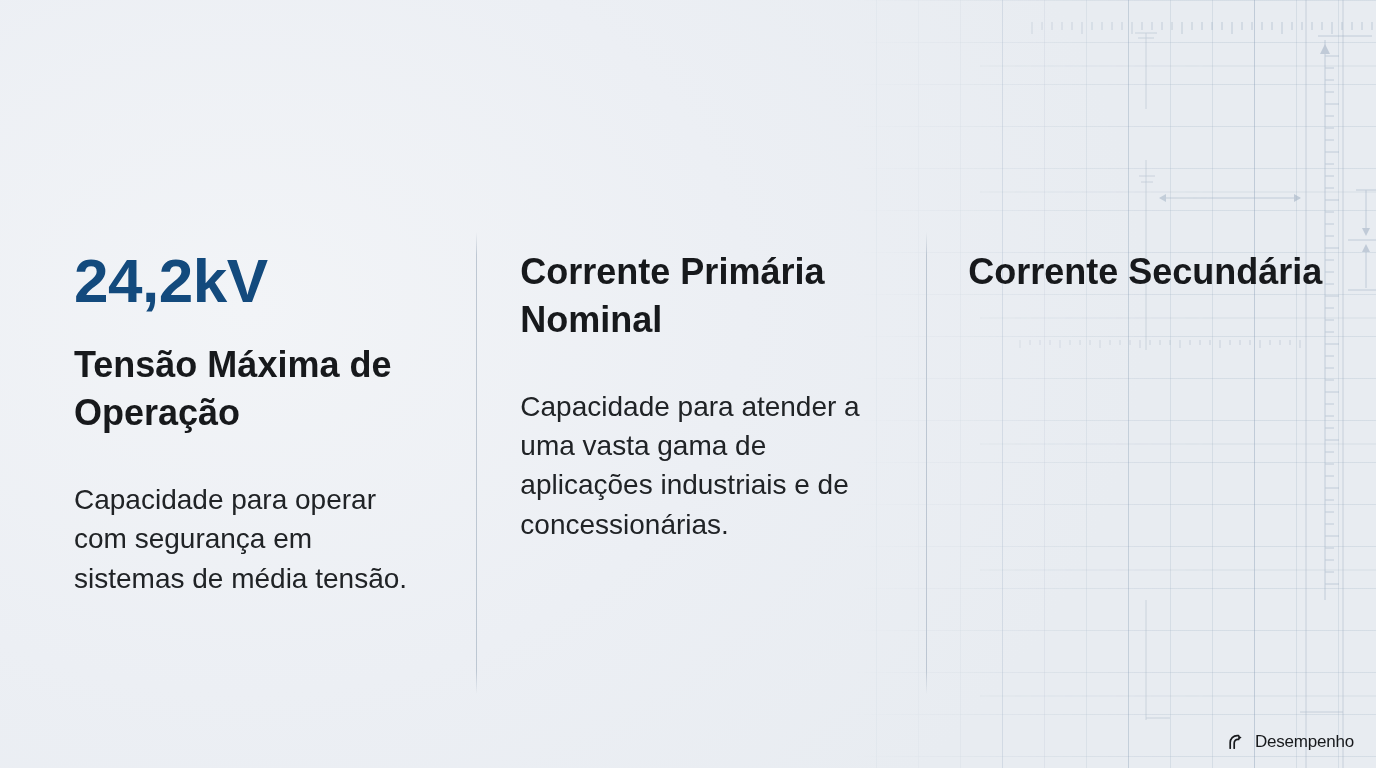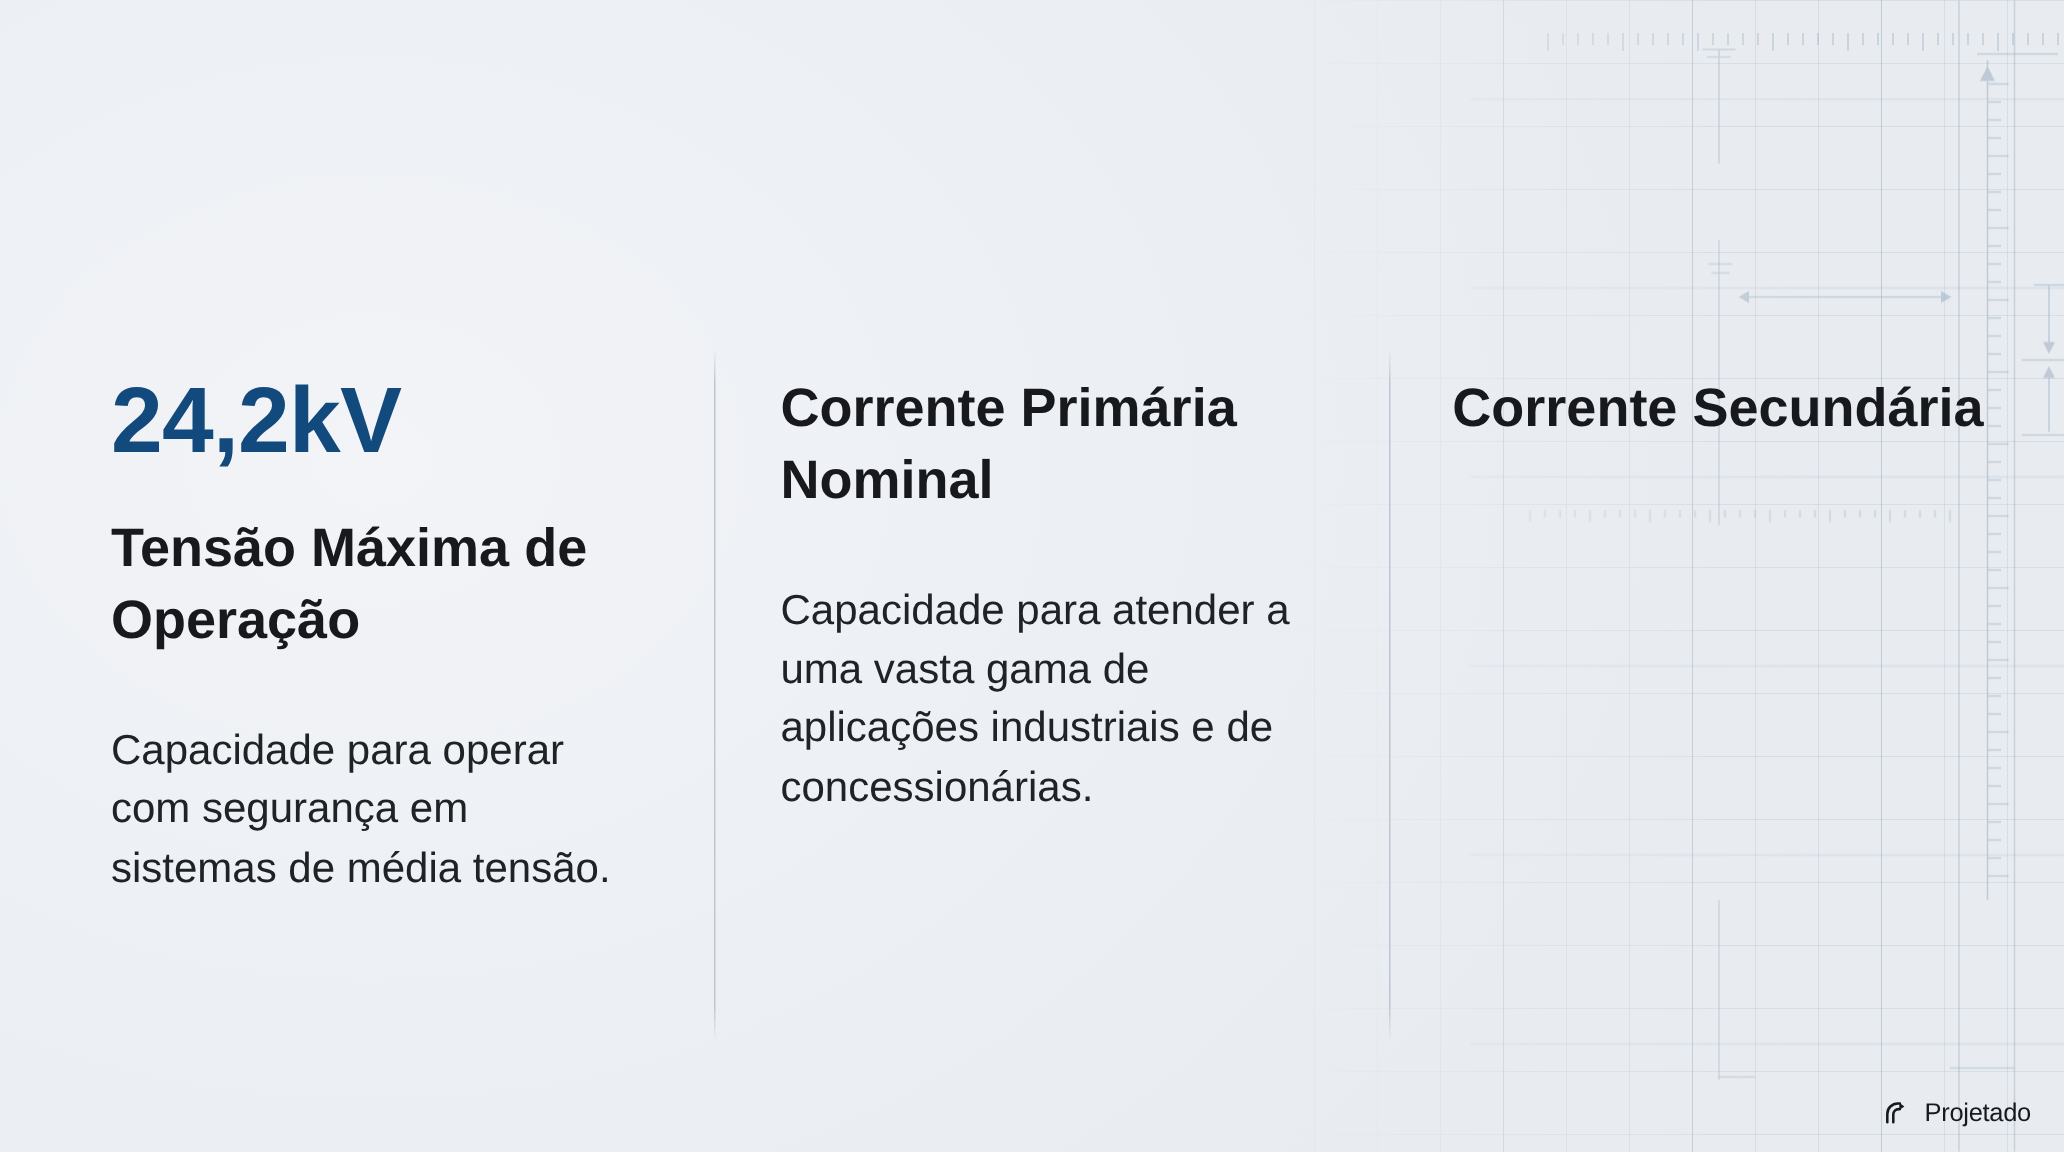--- a/index.html
+++ b/index.html
@@ -303,17 +303,17 @@
     </div>
 
     <div class="watermark">
       <svg class="watermark-icon" viewBox="0 0 20 16" xmlns="http://www.w3.org/2000/svg">
         <g fill="none" stroke="#17191c" stroke-width="1.7" stroke-linecap="round">
           <path d="M2.2 14.2 V8.6 A7.0 7.0 0 0 1 9.2 1.6 H10.6"></path>
           <path d="M6.2 14.2 V9.0 A3.6 3.6 0 0 1 9.8 5.4 H10.6"></path>
         </g>
         <path d="M10.2 1.2 L10.2 6.0 L13.6 3.6 Z" fill="#17191c"></path>
       </svg>
-      <span class="watermark-text">Projetado</span>
+      <span class="watermark-text">Desempenho</span>
     </div>
 
   </div>
 </div>
 
 </body></html>

